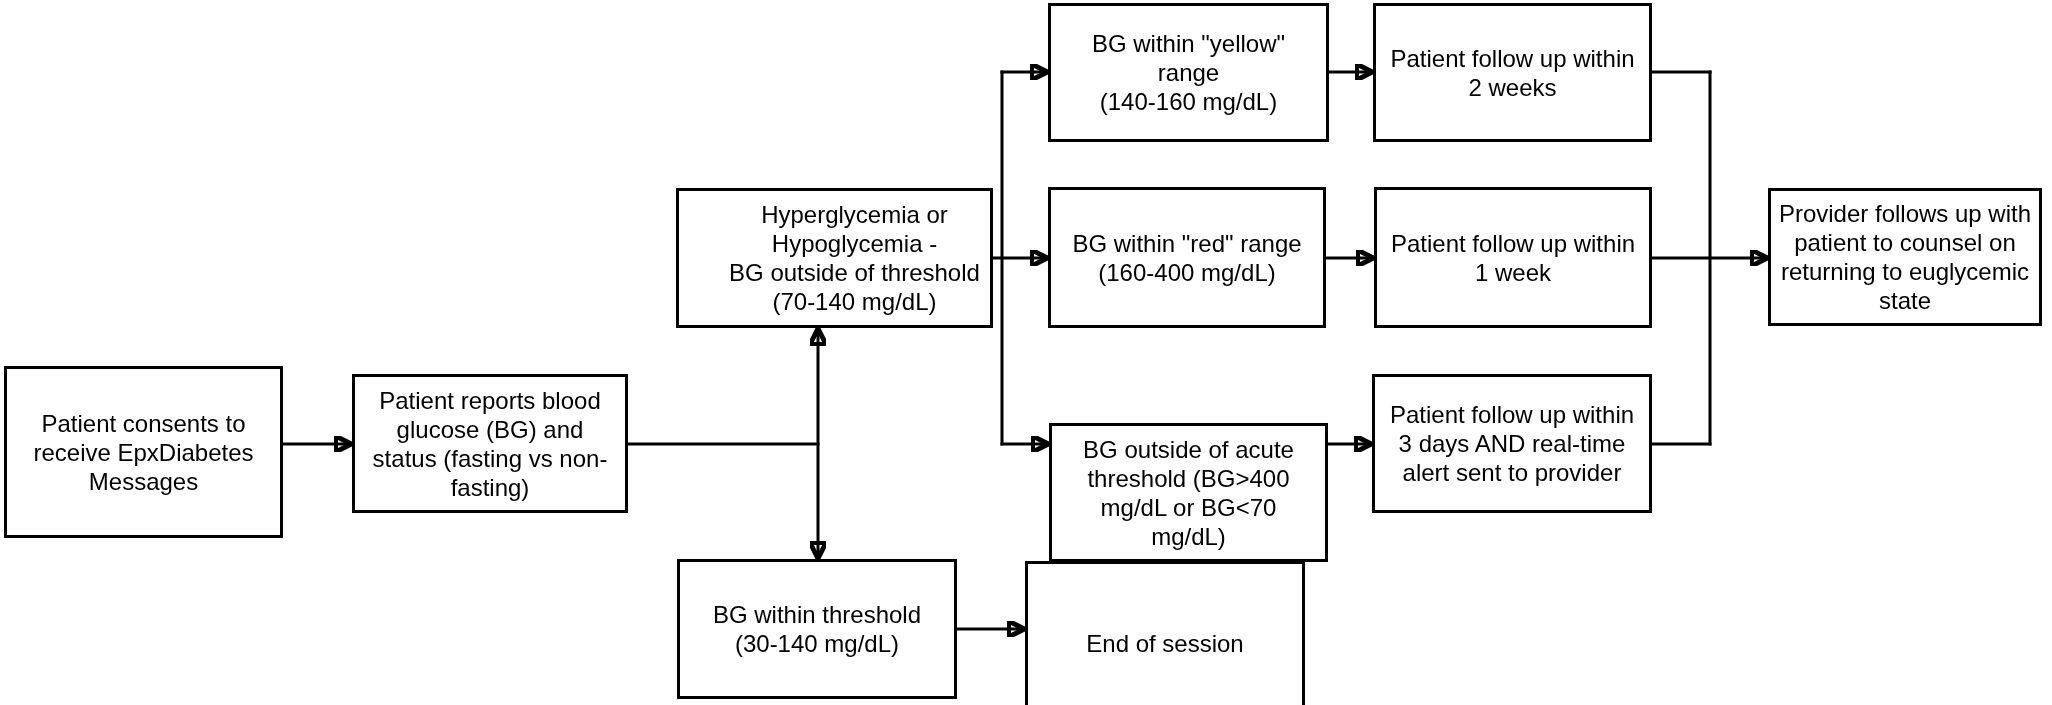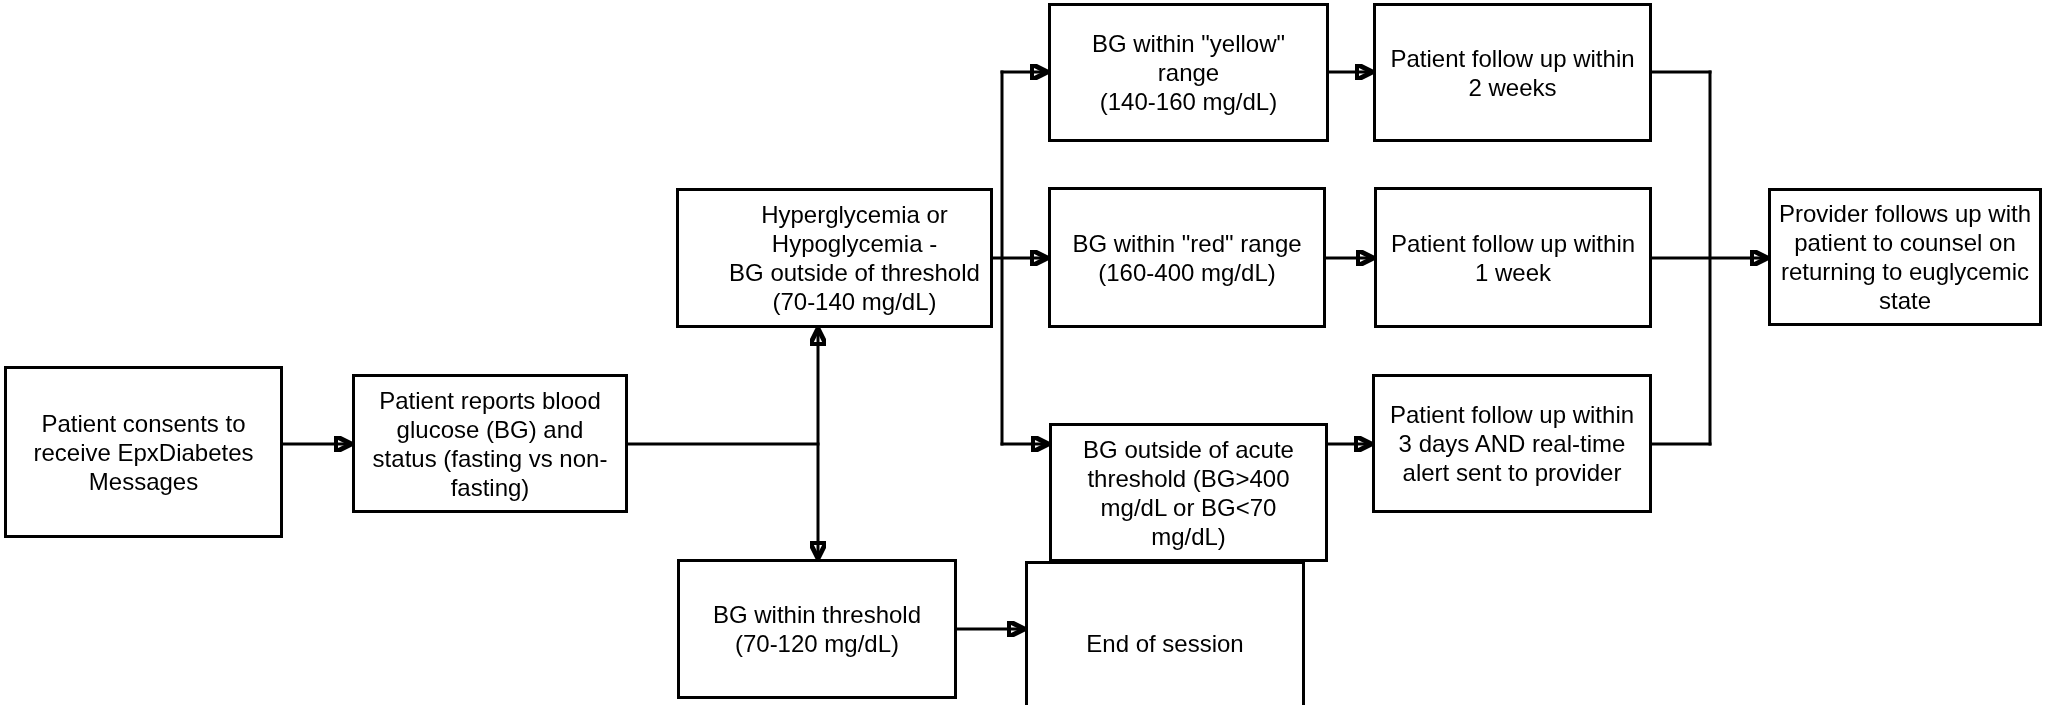--- a/index.html
+++ b/index.html
@@ -147,20 +147,20 @@
 
   <div class="box pos-provider">
     <span class="label">Provider follows up with
 patient to counsel on
 returning to euglycemic
 state</span>
   </div>
 
   <div class="box pos-within">
     <span class="label">BG within threshold
-(70-120 mg/dL)</span>
+(30-140 mg/dL)</span>
   </div>
 
   <div class="box pos-end">
     <span class="label">End of session</span>
   </div>
 
 </div>
 
 </body></html>

